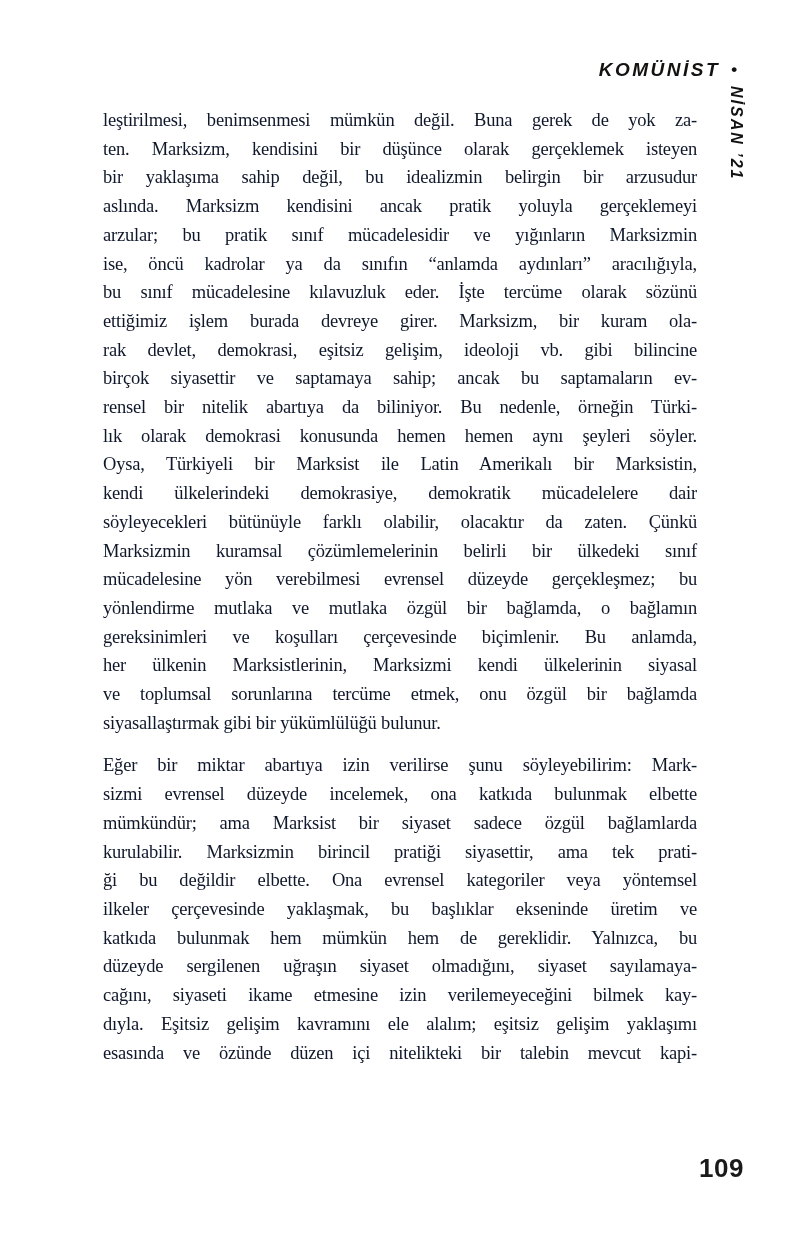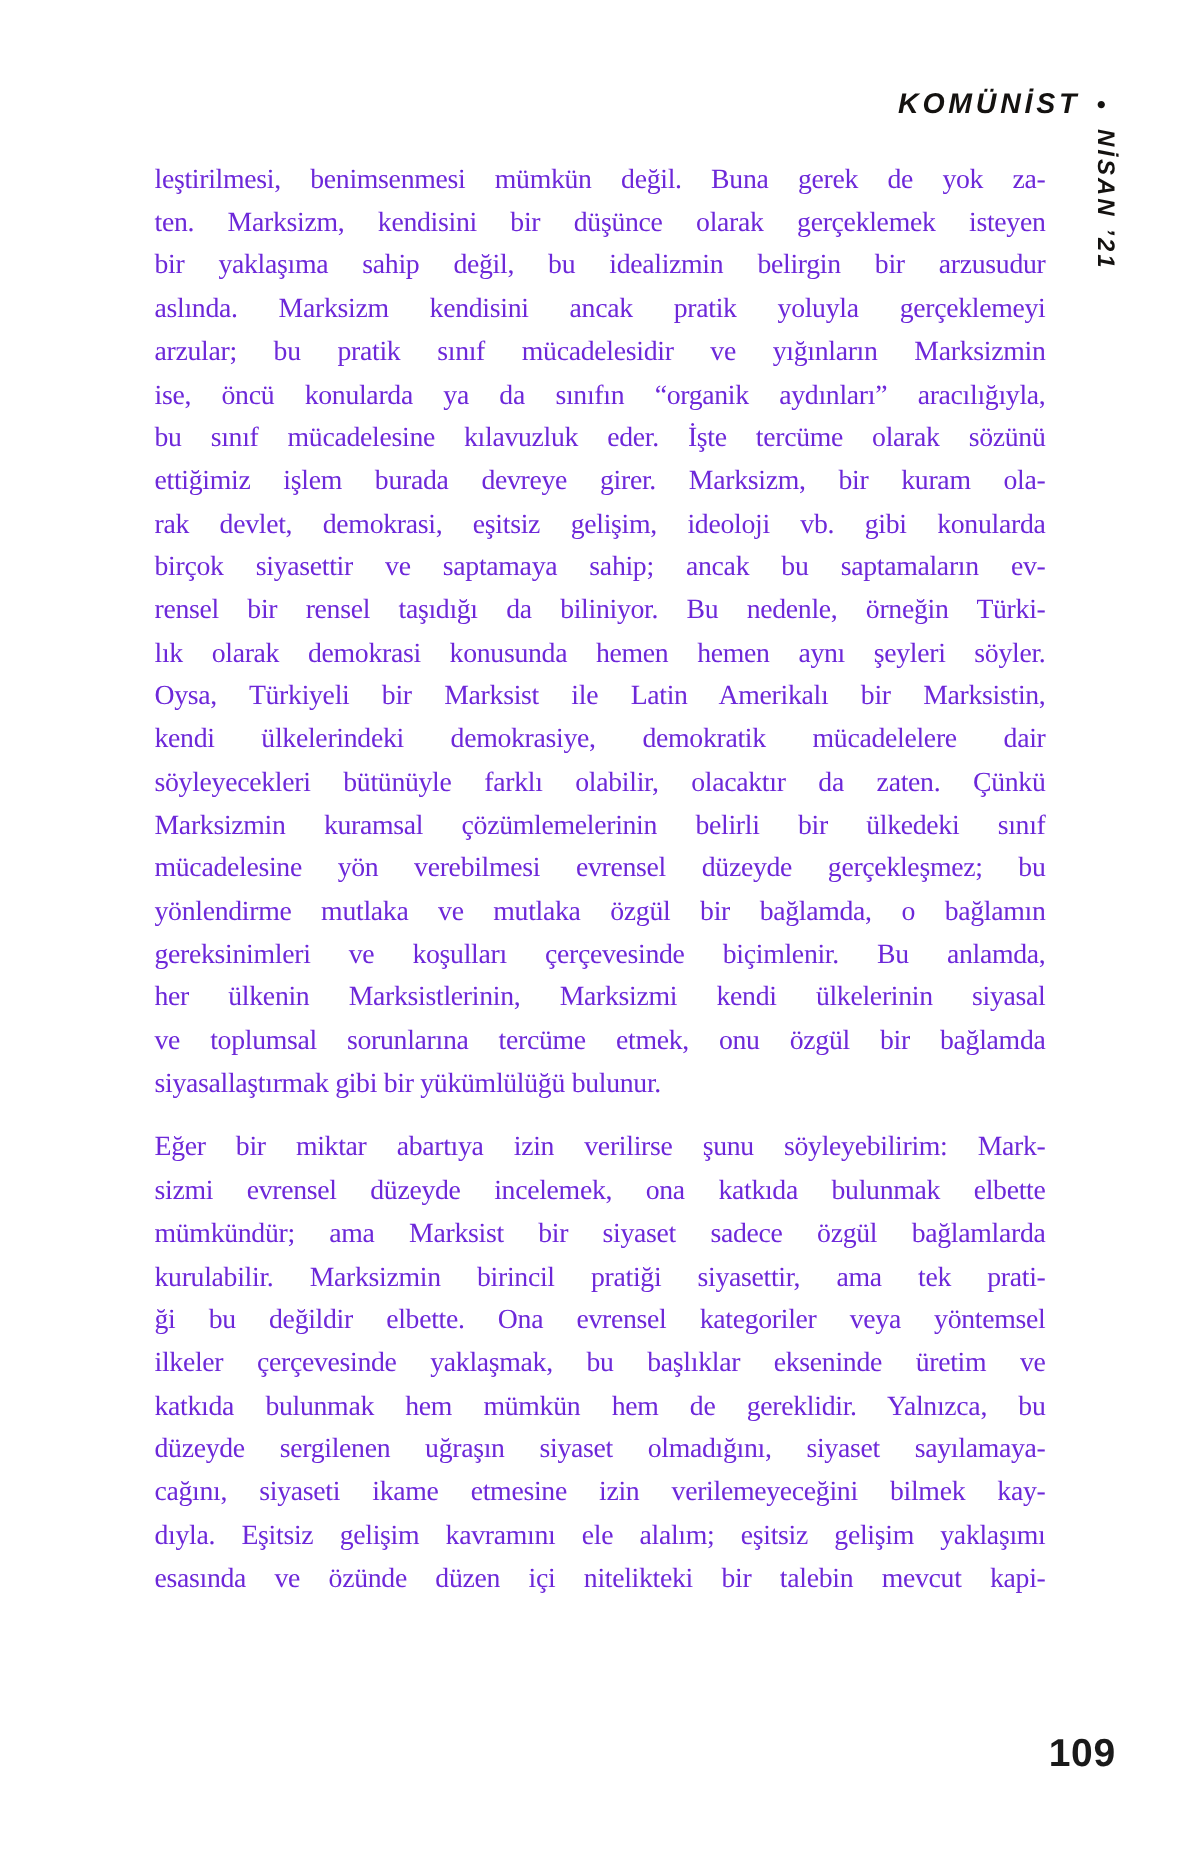--- a/index.html
+++ b/index.html
@@ -52,21 +52,21 @@
   }
   
   .article {
     position: absolute;
     left: 103px;
     top: 106px;
     width: 594px;
     font-size: 18.5px;
     line-height: 28.7px;
     letter-spacing: -0.2px;
-    color: #6d28d9;
+    color: #0f172a;
   }
   .paragraph + .paragraph {
     margin-top: 14px;
   }
   .line {
     text-align: justify;
     text-align-last: justify;
     white-space: normal;
   }
   .line.flush {
@@ -96,26 +96,26 @@
 
   <div class="issue-vertical">NİSAN ’21</div>
 
   <div class="article">
       <div class="paragraph">
         <div class="line">leştirilmesi, benimsenmesi mümkün değil. Buna gerek de yok za-</div>
         <div class="line">ten. Marksizm, kendisini bir düşünce olarak gerçeklemek isteyen</div>
         <div class="line">bir yaklaşıma sahip değil, bu idealizmin belirgin bir arzusudur</div>
         <div class="line">aslında. Marksizm kendisini ancak pratik yoluyla gerçeklemeyi</div>
         <div class="line">arzular; bu pratik sınıf mücadelesidir ve yığınların Marksizmin</div>
-        <div class="line">ise, öncü konularda ya da sınıfın “organik aydınları” aracılığıyla,</div>
+        <div class="line">ise, öncü kadrolar ya da sınıfın “anlamda aydınları” aracılığıyla,</div>
         <div class="line">bu sınıf mücadelesine kılavuzluk eder. İşte tercüme olarak sözünü</div>
         <div class="line">ettiğimiz işlem burada devreye girer. Marksizm, bir kuram ola-</div>
-        <div class="line">rak devlet, demokrasi, eşitsiz gelişim, ideoloji vb. gibi konularda</div>
+        <div class="line">rak devlet, demokrasi, eşitsiz gelişim, ideoloji vb. gibi bilincine</div>
         <div class="line">birçok siyasettir ve saptamaya sahip; ancak bu saptamaların ev-</div>
-        <div class="line">rensel bir rensel taşıdığı da biliniyor. Bu nedenle, örneğin Türki-</div>
+        <div class="line">rensel bir nitelik abartıya da biliniyor. Bu nedenle, örneğin Türki-</div>
         <div class="line">lık olarak demokrasi konusunda hemen hemen aynı şeyleri söyler.</div>
         <div class="line">Oysa, Türkiyeli bir Marksist ile Latin Amerikalı bir Marksistin,</div>
         <div class="line">kendi ülkelerindeki demokrasiye, demokratik mücadelelere dair</div>
         <div class="line">söyleyecekleri bütünüyle farklı olabilir, olacaktır da zaten. Çünkü</div>
         <div class="line">Marksizmin kuramsal çözümlemelerinin belirli bir ülkedeki sınıf</div>
         <div class="line">mücadelesine yön verebilmesi evrensel düzeyde gerçekleşmez; bu</div>
         <div class="line">yönlendirme mutlaka ve mutlaka özgül bir bağlamda, o bağlamın</div>
         <div class="line">gereksinimleri ve koşulları çerçevesinde biçimlenir. Bu anlamda,</div>
         <div class="line">her ülkenin Marksistlerinin, Marksizmi kendi ülkelerinin siyasal</div>
         <div class="line">ve toplumsal sorunlarına tercüme etmek, onu özgül bir bağlamda</div>

